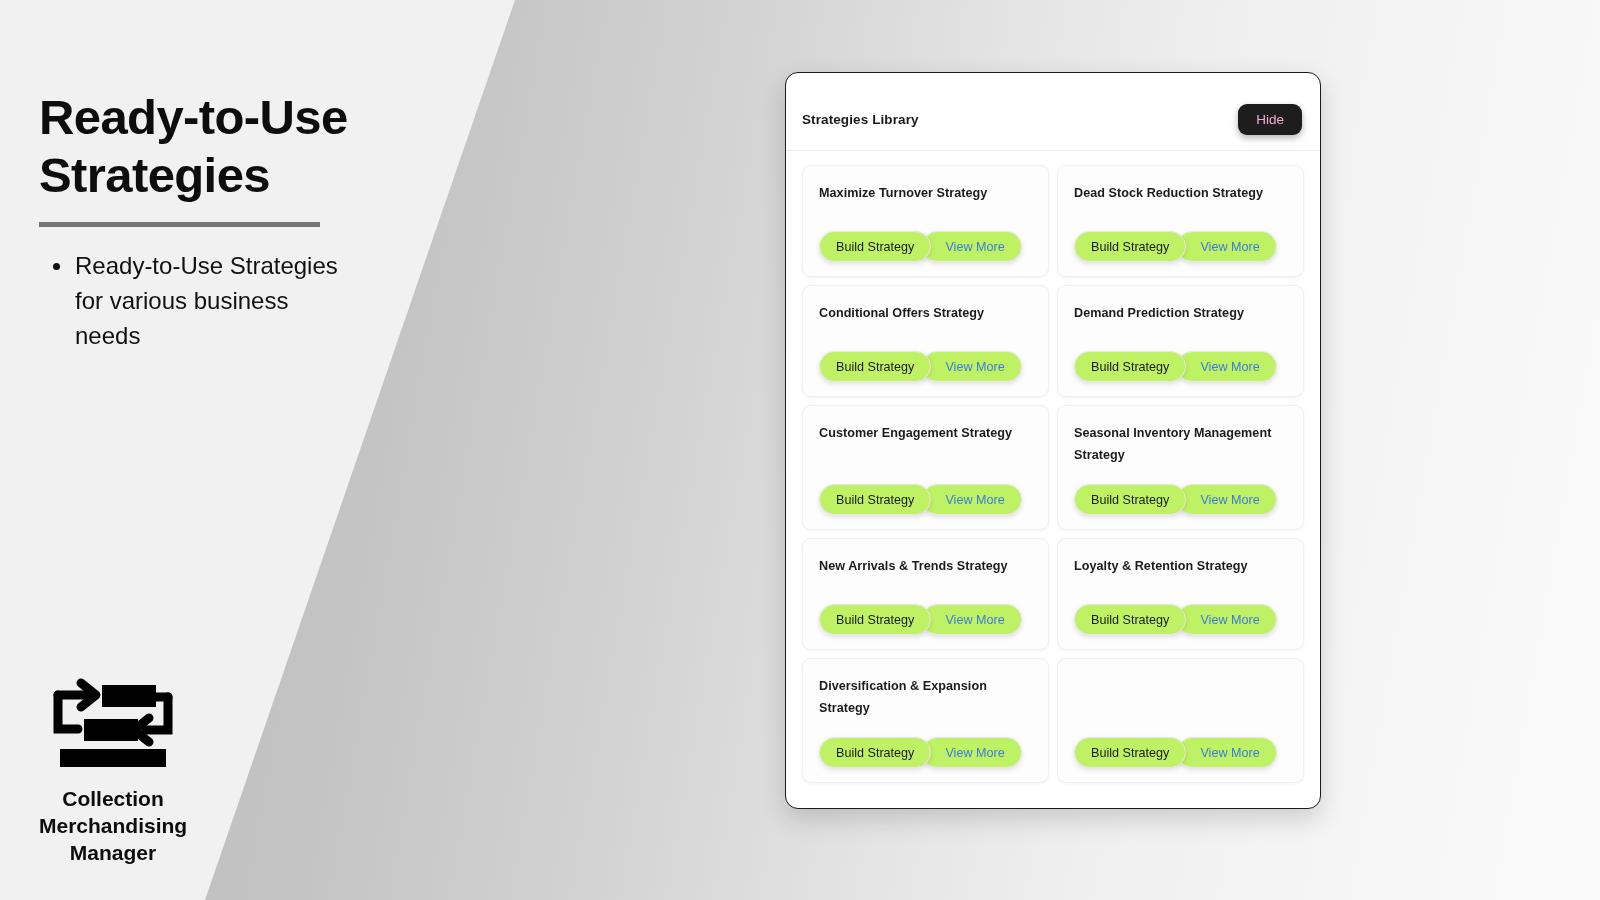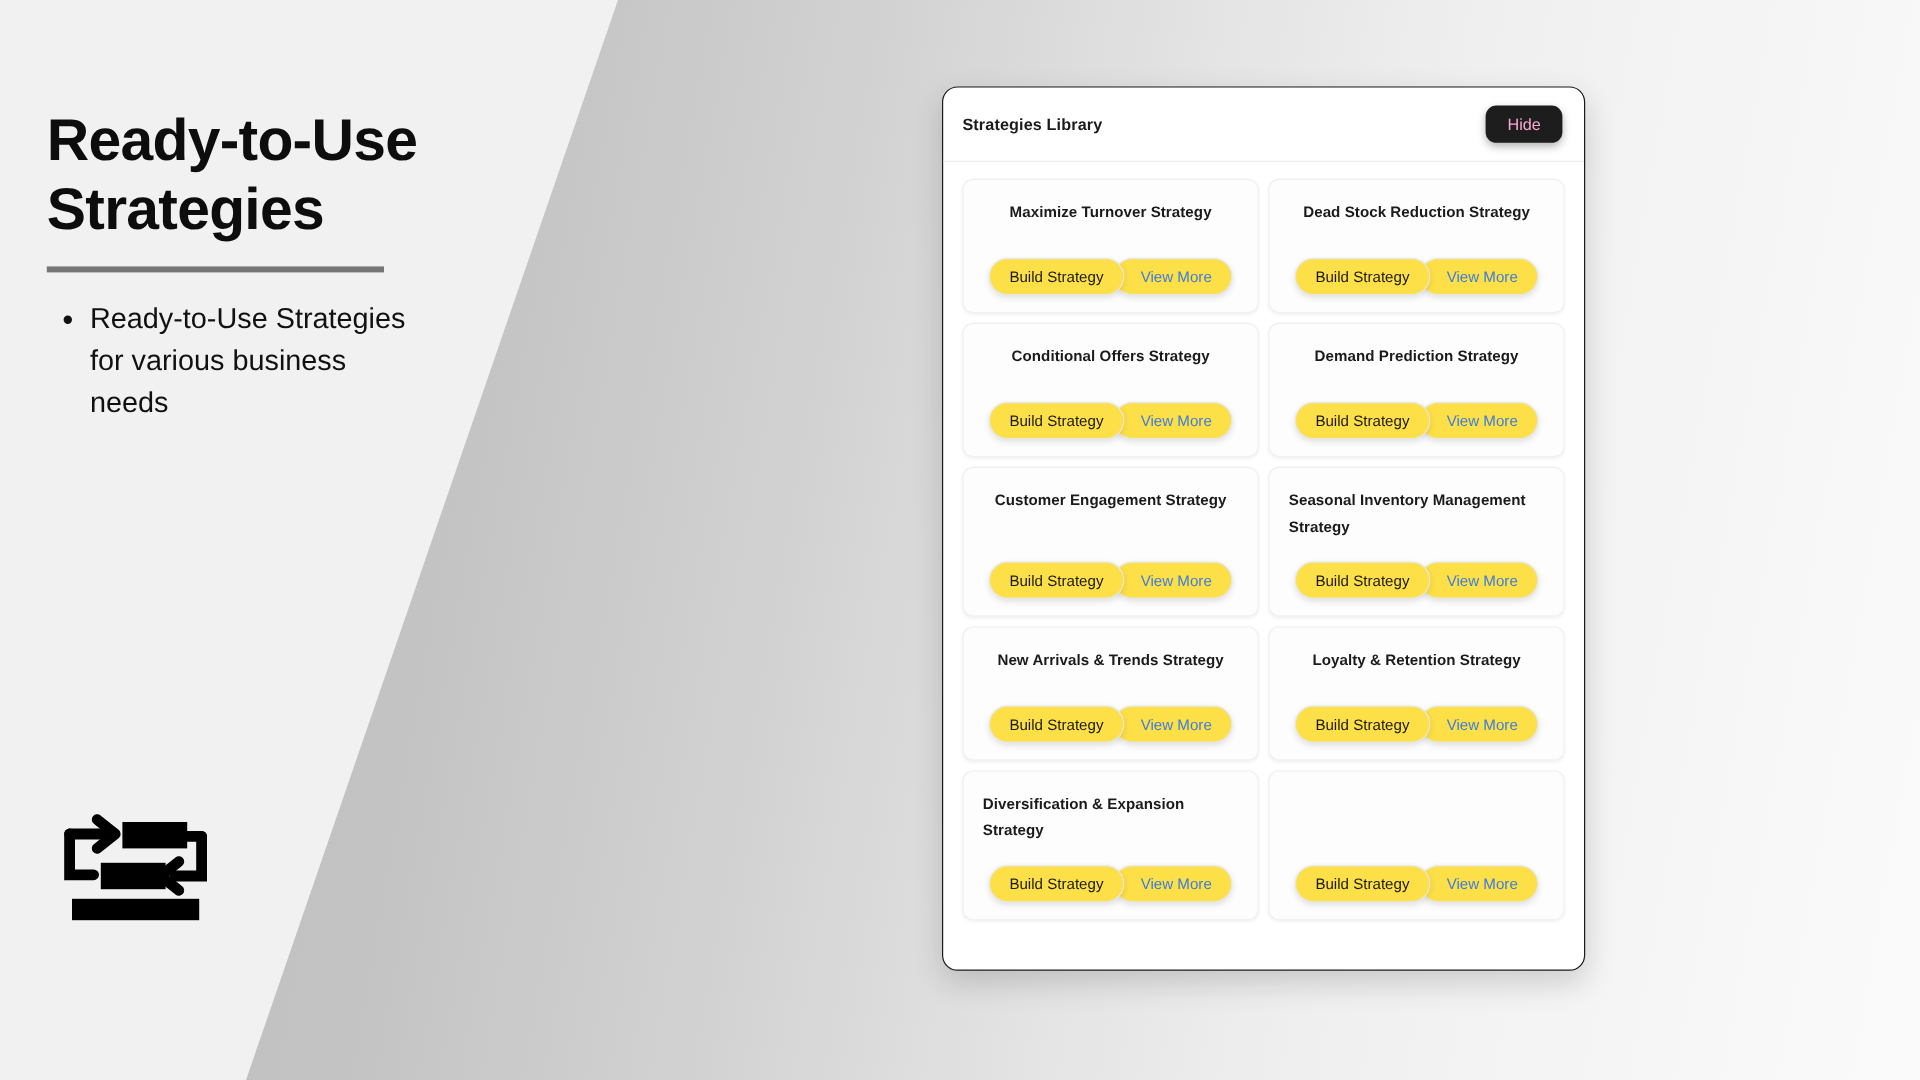--- a/index.html
+++ b/index.html
@@ -91,20 +91,21 @@
     box-shadow:0 10px 26px rgba(0,0,0,0.16);
     overflow:hidden;
   }
   .panel-header {
     position:relative;
     height:62px;
     border-bottom:1px solid #ececec;
     display:flex;
     align-items:center;
     padding:0 18px 0 16px;
+    margin-top:16px;
   }
   .panel-title {
     font-size:13.5px;
     font-weight:bold;
     color:#1b1b1b;
     letter-spacing:0.1px;
   }
   .hide-button {
     position:absolute;
     right:18px; top:15px;
@@ -131,41 +132,40 @@
 
   .strategy-card {
     background:#fdfdfd;
     border:1px solid #f0f0f0;
     border-radius:9px;
     box-shadow:0 1px 3px rgba(0,0,0,0.05);
     padding:16px 16px 14px 16px;
     min-height:112px;
     display:flex;
     flex-direction:column;
-    align-items:center;
   }
   .card-title {
     font-size:12.6px;
     font-weight:bold;
     line-height:22px;
     color:#1b1b1b;
     letter-spacing:0.05px;
   }
   .card-actions {
     margin-top:auto;
     padding-top:18px;
     display:flex;
     align-items:center;
   }
   .btn-pill {
     height:31px;
     padding:0 16px;
     display:inline-flex;
     align-items:center;
-    background:#fde047;
+    background:#bef264;
     border:1px solid #e7e7e7;
     border-radius:16px;
     font-size:12.6px;
     font-family:inherit;
     box-shadow:0 2px 5px rgba(0,0,0,0.12);
     cursor:pointer;
     white-space:nowrap;
   }
   .btn-build { color:#1b1b1b; position:relative; z-index:2; }
   .btn-view  { color:#3d7cdb; margin-left:-9px; padding-left:22px; position:relative; z-index:1; }
@@ -196,20 +196,21 @@
       <rect x="54" y="10" width="54" height="22" fill="#000"></rect>
 
       <path d="M120 22 L120 55 L98 55" fill="none" stroke="#000" stroke-width="9" stroke-linecap="round"></path>
       <path d="M107 22 L120 22" fill="none" stroke="#000" stroke-width="9" stroke-linecap="round"></path>
       <path d="M101 43 L86 55 L101 67" fill="none" stroke="#000" stroke-width="9" stroke-linecap="round" stroke-linejoin="round"></path>
 
       <rect x="36" y="44" width="54" height="22" fill="#000"></rect>
 
       <rect x="12" y="74" width="106" height="18" fill="#000"></rect>
     </svg>
+    <div class="brand-name">Collection Merchandising Manager</div>
   </div>
 
   <div class="panel">
     <div class="panel-header">
       <span class="panel-title">Strategies Library</span>
       <button class="hide-button">Hide</button>
     </div>
     <div class="panel-body" id="cards-container">
         <div class="strategy-card">
           <div class="card-title">Maximize Turnover Strategy</div>

